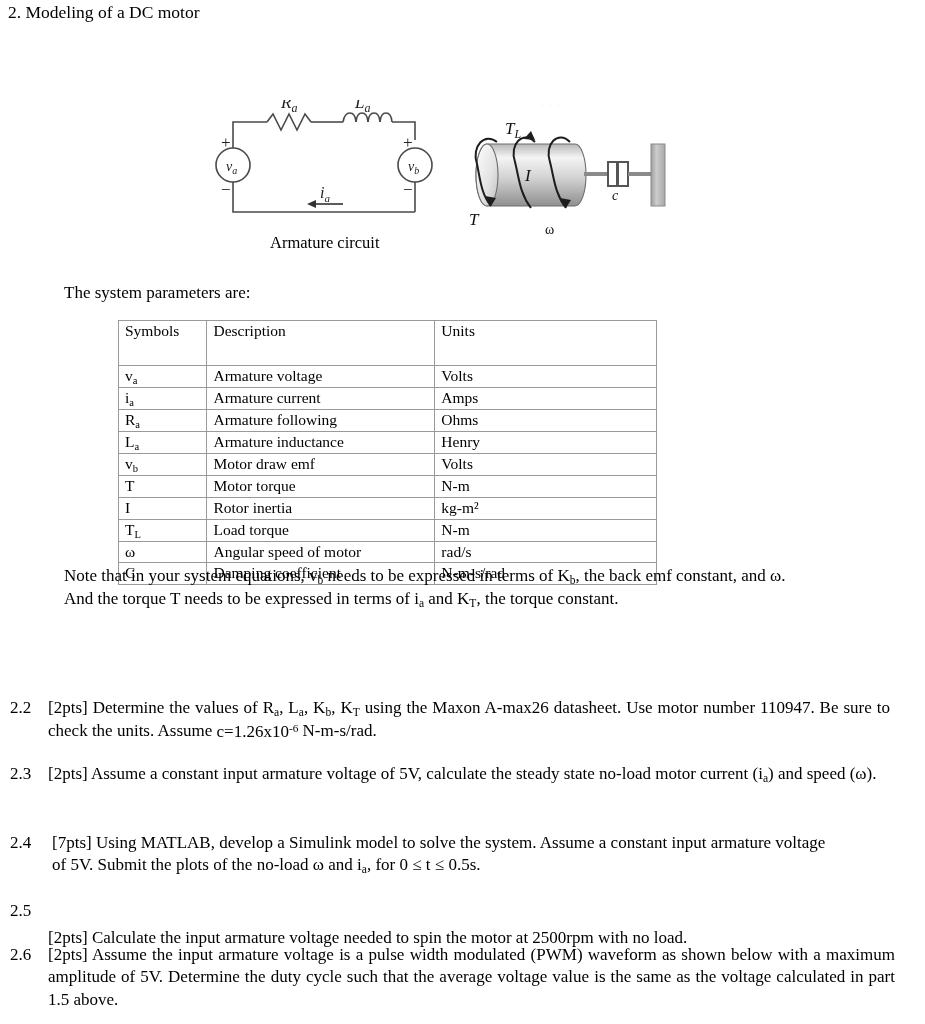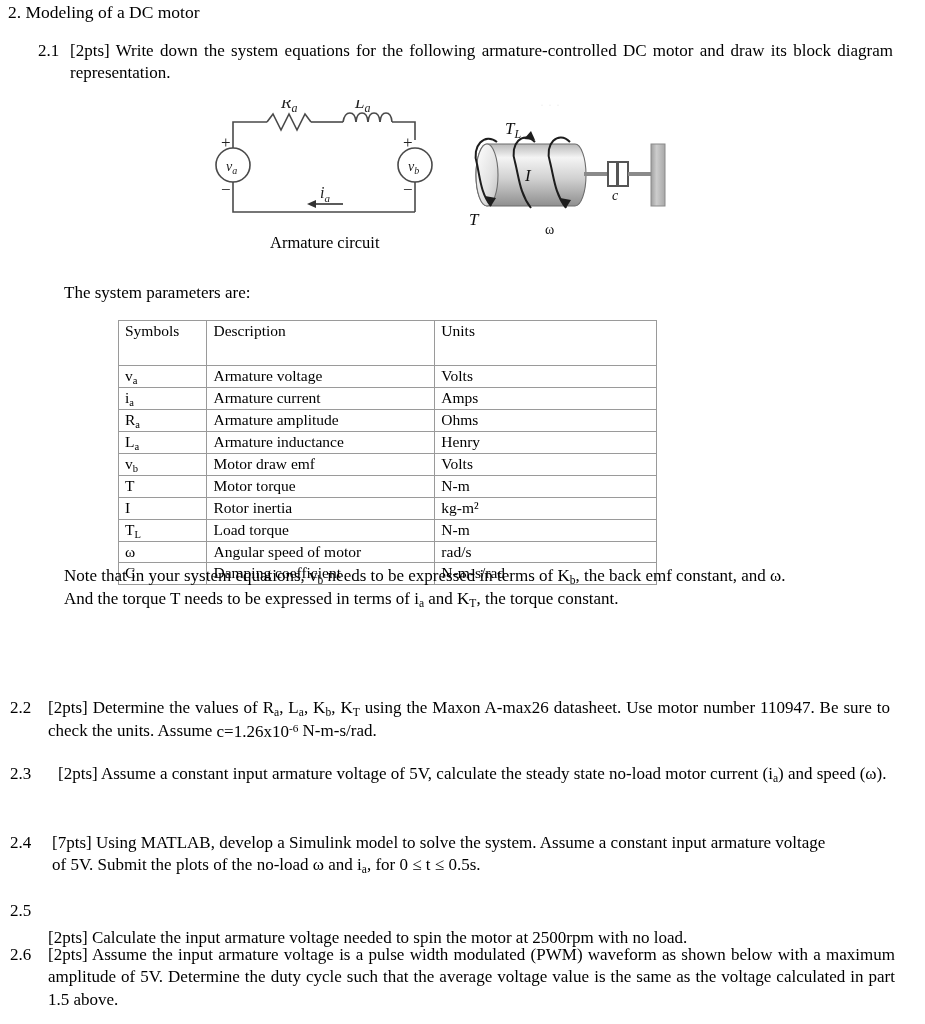--- a/index.html
+++ b/index.html
@@ -93,24 +93,20 @@
 </head>
 <body>
 
 <div class="page">
 
   <div class="sec-title" style="left:8px; top:2px;">
     <span>2.</span>
     <span>Modeling of a DC motor</span>
   </div>
 
-  <div class="item" style="left:38px; top:40px; width:855px;">
-    <span class="num">2.1</span>
-    <span class="body just" style="margin-left:32px; display:block;">[2pts] Write down the system equations for the following armature-controlled DC motor and draw its block diagram representation.</span>
-  </div>
 
   <div class="faint-dots" style="left:540px; top:98px;">···</div>
 
   <div class="fig" style="left:215px; top:100px;">
     <svg width="235" height="135" viewBox="0 0 235 135">
       <g fill="none" stroke="#4a4a4a" stroke-width="1.6">
 
         <path d="M18 38 L18 22 L52 22"></path>
 
         <path d="M52 22 L58 14 L66 30 L74 14 L82 30 L90 14 L96 22"></path>
@@ -216,21 +212,21 @@
         <td>Armature voltage</td>
         <td>Volts</td>
       </tr>
       <tr>
         <td><span>i</span><sub>a</sub></td>
         <td>Armature current</td>
         <td>Amps</td>
       </tr>
       <tr>
         <td><span>R</span><sub>a</sub></td>
-        <td>Armature amplitude</td>
+        <td>Armature following</td>
         <td>Ohms</td>
       </tr>
       <tr>
         <td><span>L</span><sub>a</sub></td>
         <td>Armature inductance</td>
         <td>Henry</td>
       </tr>
       <tr>
         <td><span>v</span><sub>b</sub></td>
         <td>Motor draw emf</td>
@@ -275,21 +271,21 @@
 
   <div class="item" style="left:10px; top:697px; width:880px;">
     <span class="num">2.2</span>
     <span class="body just" style="margin-left:38px; display:block;">
       [2pts] Determine the values of R<sub>a</sub>, L<sub>a</sub>, K<sub>b</sub>, K<sub>T</sub> using the Maxon A-max26 datasheet. Use motor number 110947. Be sure to check the units. Assume <span class="nw">c=1.26x10<sup>-6</sup></span> N-m-s/rad.
     </span>
   </div>
 
   <div class="item" style="left:10px; top:763px; width:880px;">
     <span class="num">2.3</span>
-    <span class="body just" style="margin-left:48px; display:block;">
+    <span class="body just" style="margin-left:38px; display:block;">
       [2pts] Assume a constant input armature voltage of 5V, calculate the steady state no-load motor current (i<sub>a</sub>) and speed (ω).
     </span>
   </div>
 
   <div class="item" style="left:10px; top:832px; width:830px;">
     <span class="num">2.4</span>
     <span class="body" style="margin-left:42px; display:block;">
       [7pts] Using MATLAB, develop a Simulink model to solve the system. Assume a constant input armature voltage of 5V. Submit the plots of the no-load ω and i<sub>a</sub>, for <span class="nw">0 ≤ t ≤ 0.5s.</span>
     </span>
   </div>

